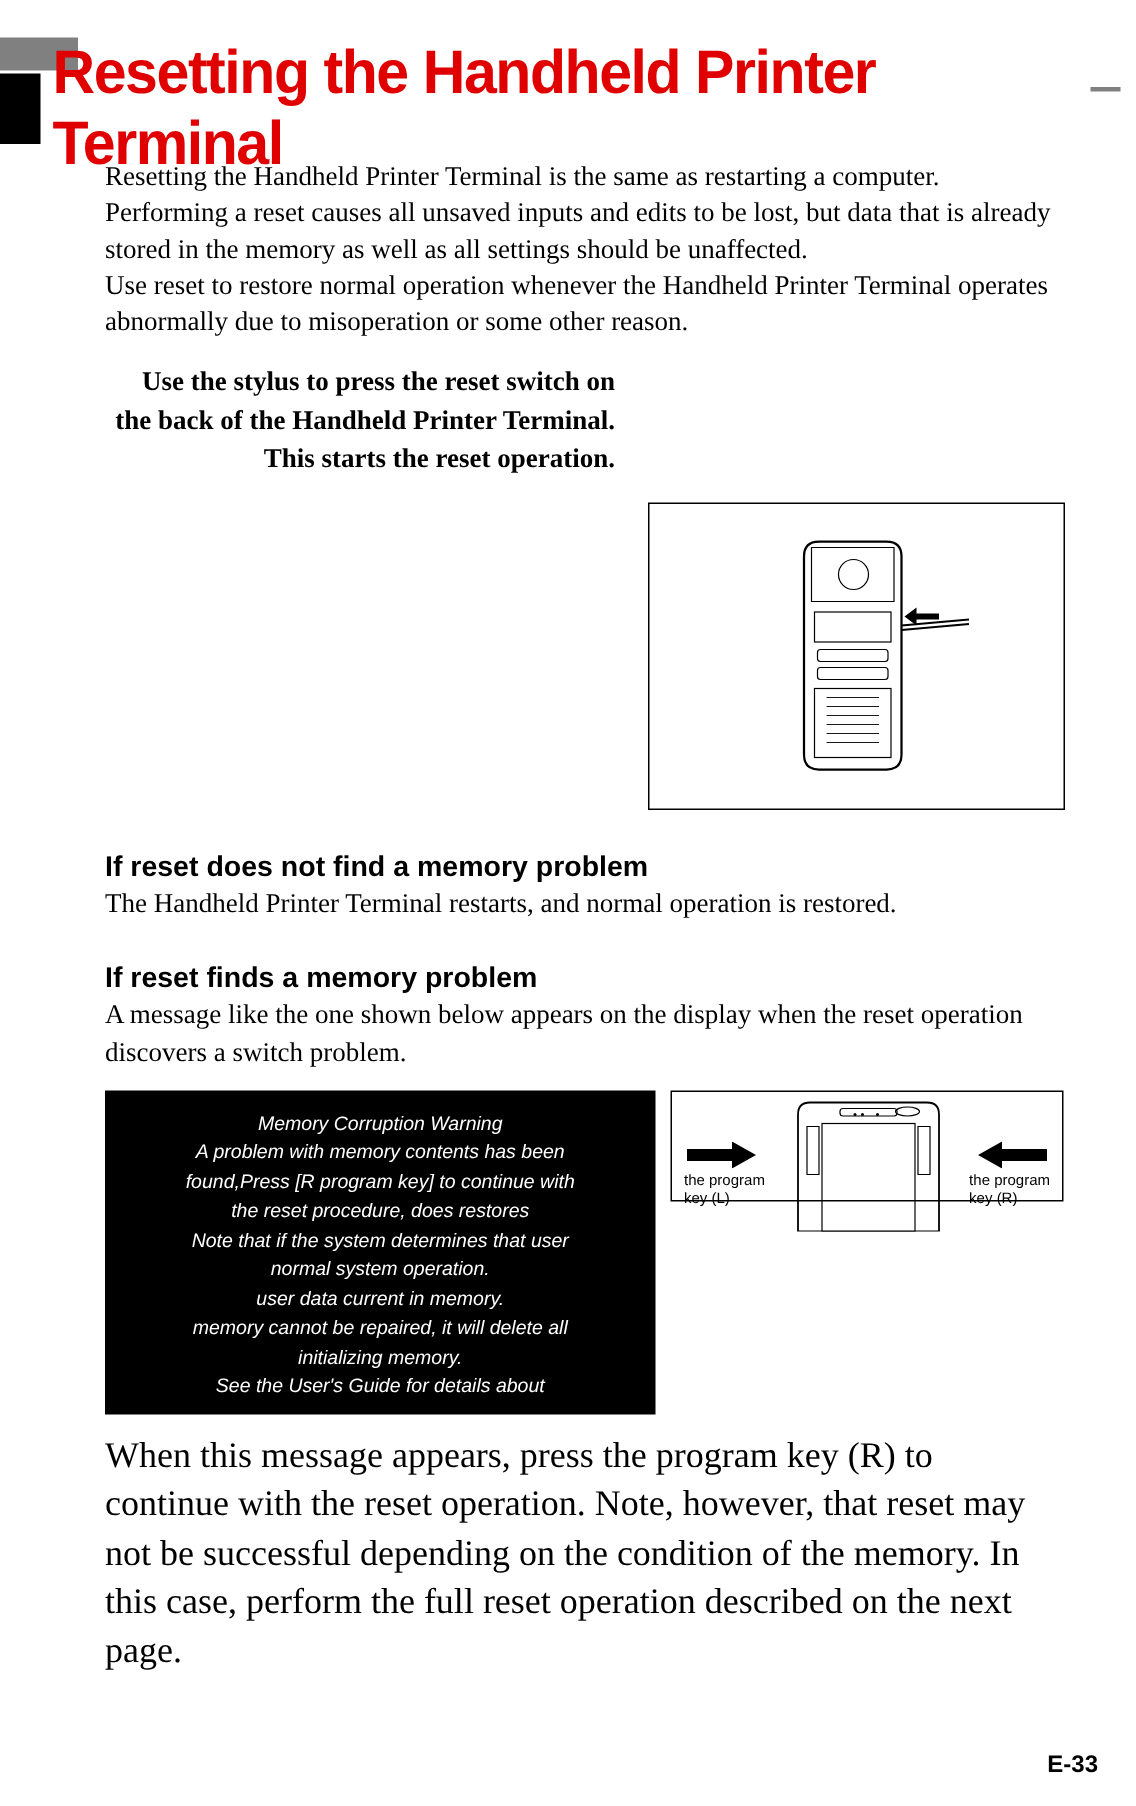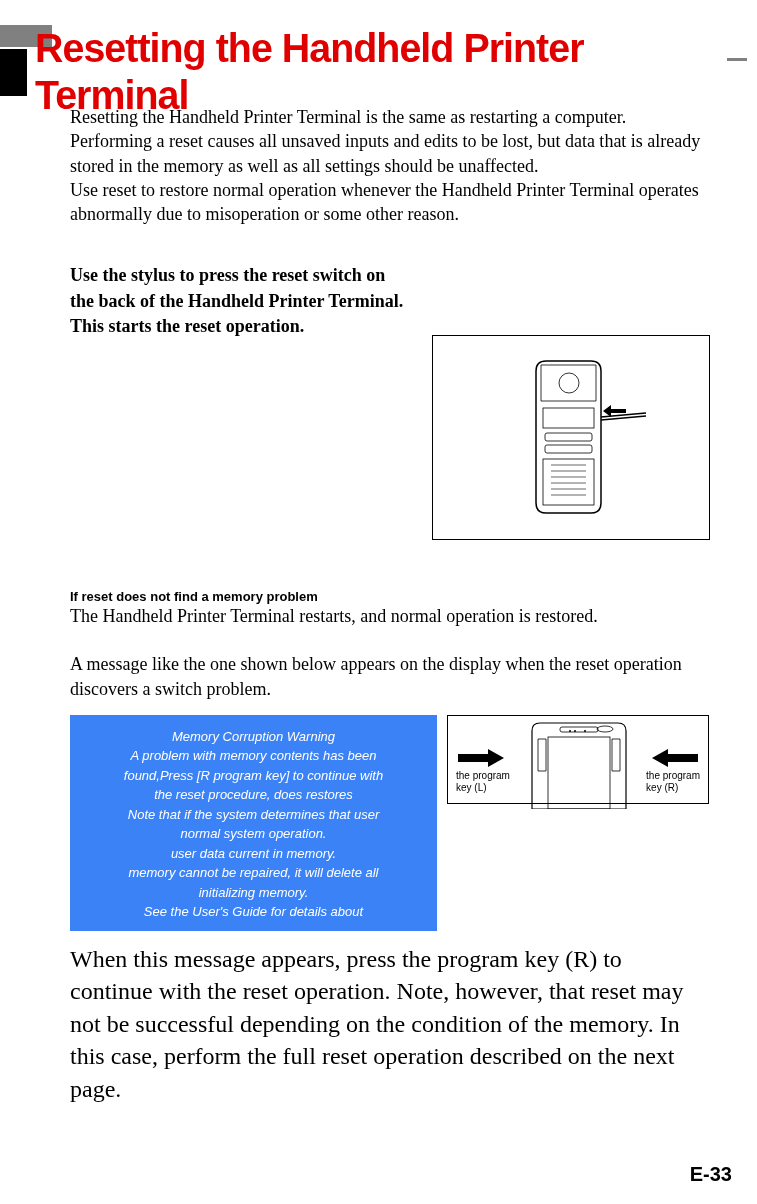--- a/index.html
+++ b/index.html
@@ -63,72 +63,73 @@
     }
     .para {
       font-size: 18px;
       line-height: 1.35;
       margin-bottom: 0;
     }
     .bold-para {
       font-size: 18px;
       font-weight: bold;
       line-height: 1.4;
-      margin-top: 37px;
+      margin-top: 16px;
       width: 340px;
+      text-align: right;
     }
     .device-figure {
       position: absolute;
       top: 230px;
       right: 0;
       width: 278px;
       height: 205px;
       border: 1px solid #000;
       display: flex;
       align-items: center;
       justify-content: center;
     }
     .device-svg {
       width: 160px;
       height: 170px;
     }
     .sub-heading {
       font-family: Arial, sans-serif;
       font-weight: bold;
-      font-size: 13px;
+      font-size: 19px;
       margin-top: 28px;
     }
     .section1 {
       margin-top: 250px;
     }
     .section2 {
       margin-top: 24px;
     }
     .warning-row {
       display: flex;
       gap: 10px;
       margin-top: 14px;
       align-items: flex-start;
     }
     .warning-box {
-      background: #3b82f6;
+      background: #000000;
       color: #fff;
       font-family: Arial, sans-serif;
       font-style: italic;
       font-size: 13px;
       text-align: center;
       width: 367px;
       height: 216px;
       padding: 12px 10px;
       line-height: 1.5;
     }
     .keys-box {
       border: 1px solid #000;
       width: 262px;
-      height: 89px;
+      height: 74px;
       position: relative;
       text-decoration: underline;
     }
     .keys-device {
       position: absolute;
       top: 5px;
       left: 72px;
       width: 118px;
       height: 88px;
     }
@@ -163,21 +164,21 @@
       font-size: 24px;
       line-height: 1.35;
       margin-top: 12px;
     }
     .page-num {
       position: absolute;
       bottom: 18px;
       right: 25px;
       font-family: Arial, sans-serif;
       font-weight: bold;
-      font-size: 20px;
+      font-size: 16px;
     }
   </style>
 </head>
 <body>
 
 <div class="header-bar"></div>
 <div class="title-row">
   <div class="title-square"></div>
   <div class="title">Resetting the Handheld Printer Terminal</div>
 </div>
@@ -213,20 +214,21 @@
       <path d="M 135 56 L 120 56 L 120 52 L 112 58 L 120 64 L 120 60 L 135 60 Z" fill="#000"></path>
     </svg>
   </div>
 
   <div class="section1">
     <div class="sub-heading">If reset does not find a memory problem</div>
     <p class="para">The Handheld Printer Terminal restarts, and normal operation is restored.</p>
   </div>
 
   <div class="section2">
+    <div class="sub-heading">If reset finds a memory problem</div>
     <p class="para">A message like the one shown below appears on the display when the reset operation discovers a switch problem.</p>
   </div>
 
   <div class="warning-row">
     <div class="warning-box">
       <div>Memory Corruption Warning</div>
       <div>A problem with memory contents has been</div>
       <div>found,Press [R program key] to continue with</div>
       <div>the reset procedure, does restores</div>
       <div>Note that if the system determines that user</div>

